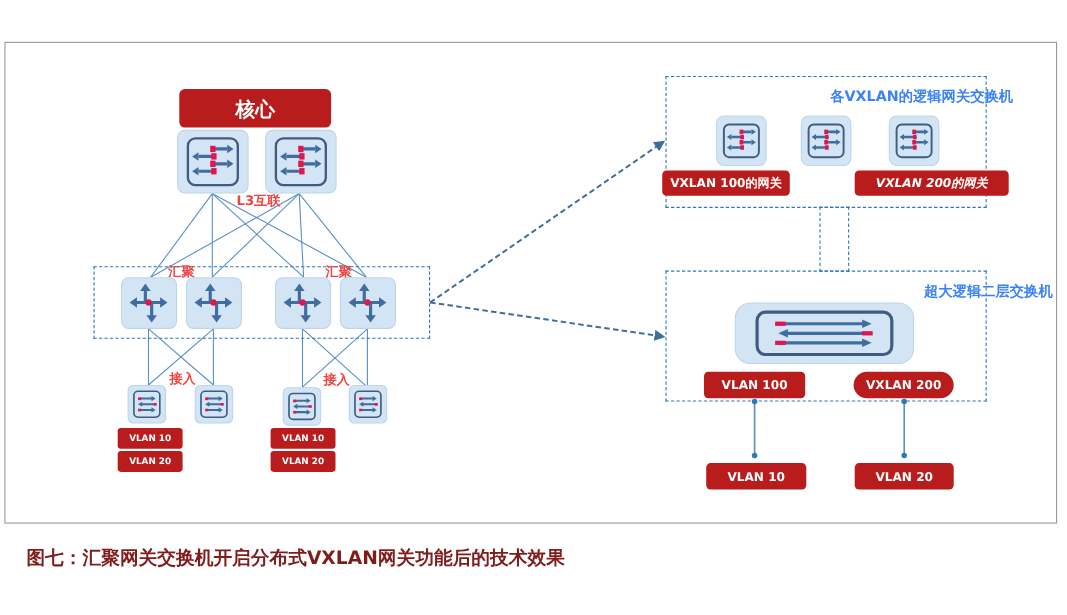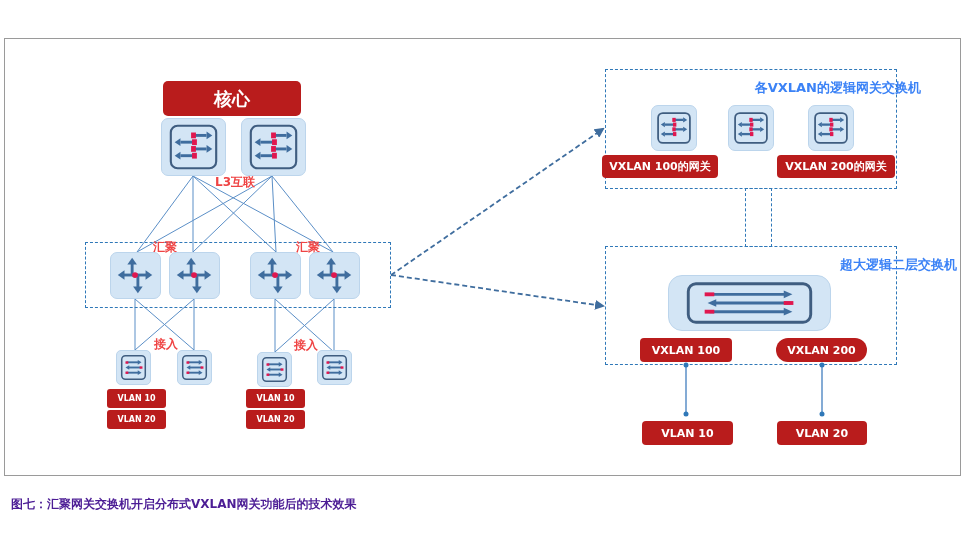--- a/index.html
+++ b/index.html
@@ -6,21 +6,21 @@
   body{width:970px;height:559px;position:relative;overflow:hidden;font-family:"DejaVu Sans","Liberation Sans",sans-serif;}
   .frame{position:absolute;left:4px;top:38px;width:957px;height:438px;border:1.5px solid #9a9a9a;box-sizing:border-box;}
   svg.wires{position:absolute;left:0;top:0;width:970px;height:559px;}
   .pill{position:absolute;background:#b91c1c;color:#fff;font-weight:bold;border-radius:4px;display:flex;align-items:center;justify-content:center;white-space:nowrap;}
   .core-title{left:163px;top:81px;width:138px;height:35px;font-size:18px;border-radius:5px;}
   .lbl{position:absolute;font-weight:bold;color:#ef4444;white-space:nowrap;}
   .dash{position:absolute;border:1.5px dashed #2f78b8;box-sizing:border-box;}
   .tile{position:absolute;background:#d3e5f5;border:1px solid #bcd5ec;border-radius:7px;box-sizing:border-box;}
   .tile svg{position:absolute;left:0;top:0;width:100%;height:100%;}
   .blue-title{position:absolute;color:#3b82f6;font-weight:bold;white-space:nowrap;text-align:right;margin-left:24px;}
-  .caption{position:absolute;left:11px;top:496px;font-size:12px;font-weight:bold;color:#4c1d95;white-space:nowrap;}
+  .caption{position:absolute;left:24px;top:496px;font-size:17px;font-weight:bold;color:#7f1d1d;white-space:nowrap;}
 </style>
 </head>
 <body>
 
 <div class="frame"></div>
 
 <svg class="wires" viewBox="0 0 970 559">
   <defs>
     <marker id="arr" markerWidth="10" markerHeight="10" refX="8" refY="5" orient="auto" markerUnits="userSpaceOnUse">
       <path d="M0,0 L10,5 L0,10 Z" fill="#3f6d9e"></path>
@@ -313,21 +313,21 @@
     <g fill="#e0174f">
         <rect x="30" y="14" width="5" height="6"></rect>
         <rect x="31" y="21" width="5" height="6"></rect>
         <rect x="30" y="28" width="5" height="6"></rect>
         <rect x="31" y="35" width="5" height="6"></rect>
       </g>
   </svg>
 </div>
 
 <div class="pill" style="left:580px;top:155px;width:116px;height:23px;font-size:11px;margin-left:22px;">VXLAN 100的网关</div>
-<div class="pill" style="left:777px;top:155px;width:118px;height:23px;font-size:11px;">VXLAN 200的网关</div>
+<div class="pill" style="left:777px;top:155px;width:140px;height:23px;font-size:11px;font-style:italic;">VXLAN 200的网关</div>
 
 <div class="dash" style="left:745px;top:188px;width:27px;height:59px;"></div>
 
 <div class="dash" style="left:605px;top:246px;width:292px;height:119px;"></div>
 <div class="blue-title" style="left:605px;top:256px;width:328px;font-size:13px;">超大逻辑二层交换机</div>
 
 <div class="tile" style="left:668px;top:275px;width:163px;height:56px;border-radius:14px;">
   <svg viewBox="0 0 163 56">
     <rect x="18" y="8" width="127" height="40" rx="8" fill="none" stroke="#3f5d80" stroke-width="3"></rect>
     <g stroke="#3f6d9e" stroke-width="3" fill="#3f6d9e">
@@ -339,19 +339,19 @@
         <polygon points="117,33 126,37 117,41" stroke="none"></polygon>
     </g>
     <g fill="#e0174f">
         <rect x="35" y="17" width="10" height="4"></rect>
         <rect x="117" y="26" width="10" height="4"></rect>
         <rect x="35" y="35" width="10" height="4"></rect>
       </g>
   </svg>
 </div>
 
-<div class="pill" style="left:640px;top:338px;width:92px;height:24px;font-size:11px;">VXLAN  100</div>
+<div class="pill" style="left:640px;top:338px;width:92px;height:24px;font-size:11px;">VLAN  100</div>
 <div class="pill" style="left:776px;top:338px;width:91px;height:24px;font-size:11px;border-radius:12px;">VXLAN  200</div>
 
 <div class="pill" style="left:642px;top:421px;width:91px;height:24px;font-size:11px;">VLAN  10</div>
 <div class="pill" style="left:777px;top:421px;width:90px;height:24px;font-size:11px;">VLAN  20</div>
 
 <div class="caption">图七：汇聚网关交换机开启分布式VXLAN网关功能后的技术效果</div>
 
 </body></html>

